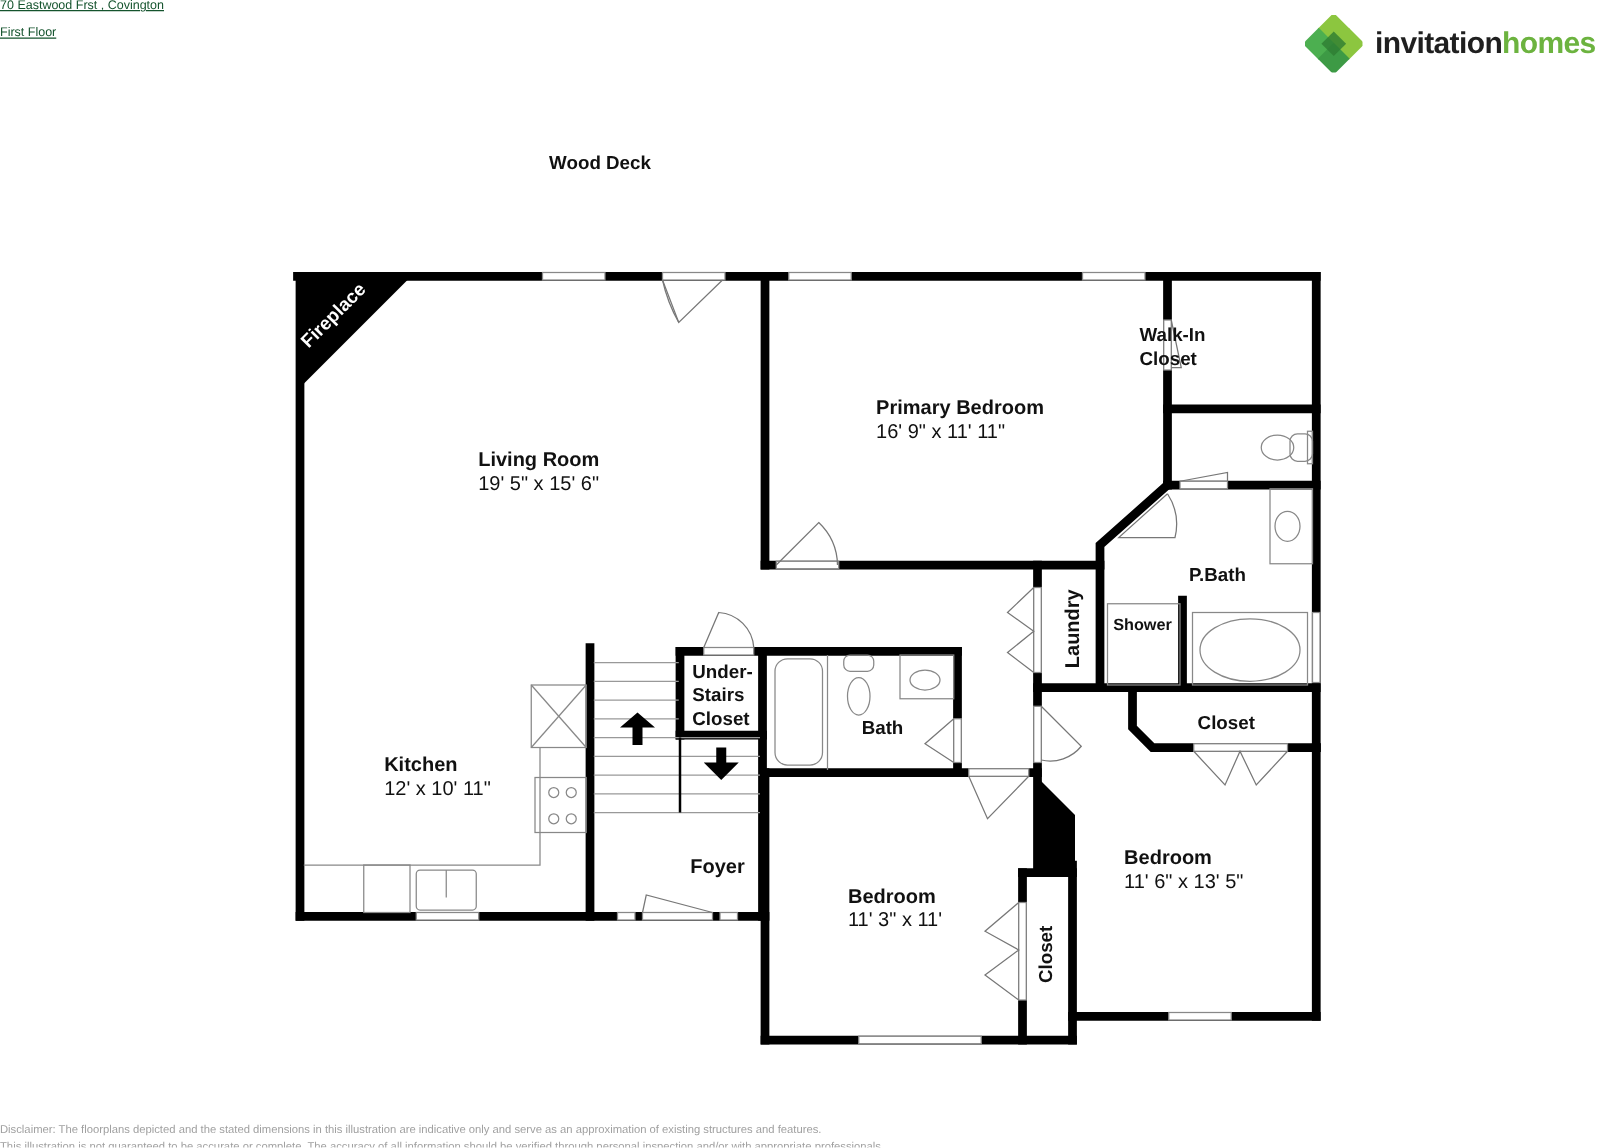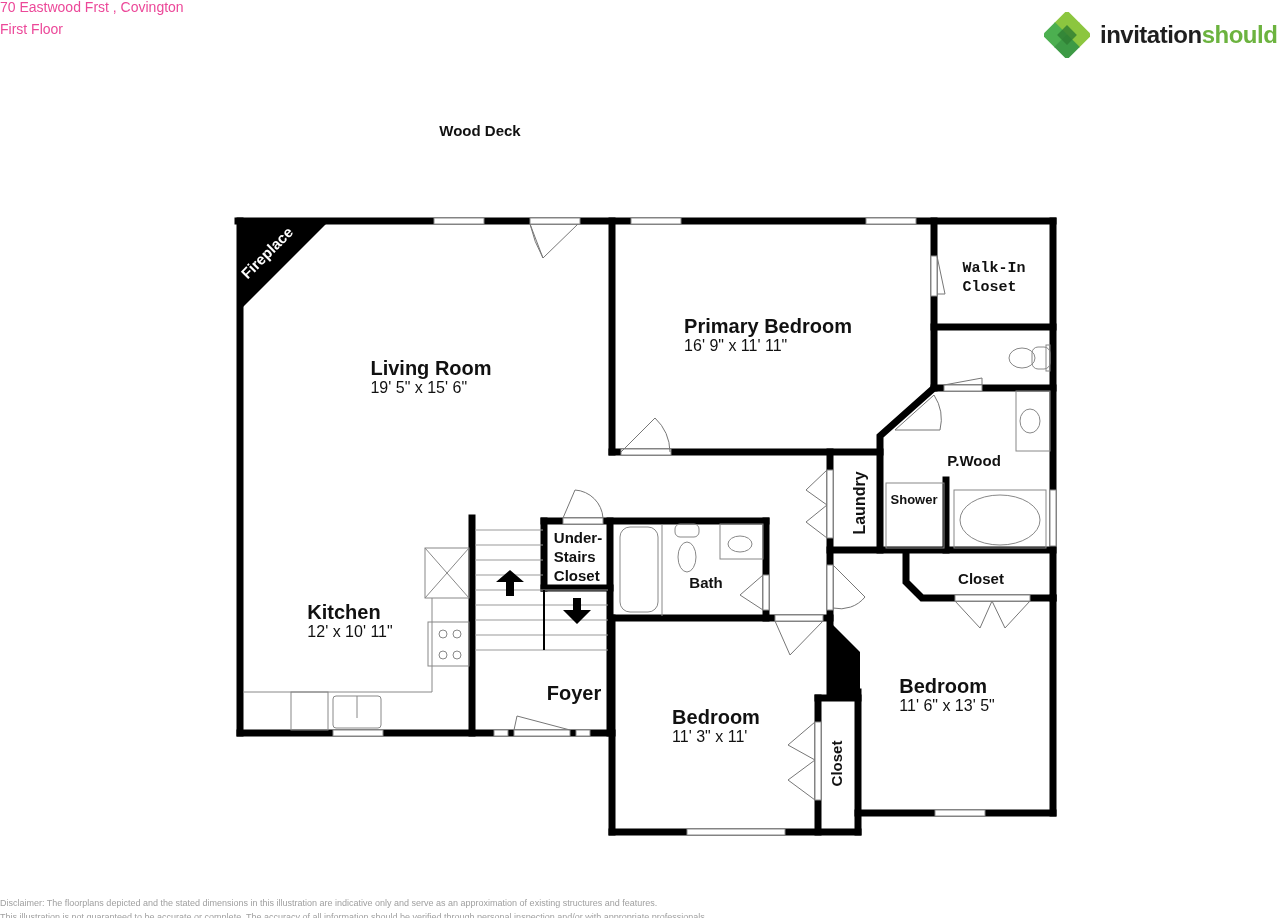--- a/index.html
+++ b/index.html
@@ -1,46 +1,46 @@
 <!DOCTYPE html>
 <html><head>
 <meta charset="utf-8">
 <style>
   html, body { margin: 0; padding: 0; background: #ffffff; }
   body { width: 1280px; height: 918px; position: relative; overflow: hidden; font-family: "Liberation Sans", sans-serif; }
-  .header-line { position: absolute; left: 0; font-size: 14px; color: #ec4899; white-space: nowrap; }
+  .header-line { position: absolute; left: 0; font-size: 10px; color: #14532d; white-space: nowrap; text-decoration: underline; }
   #addr { top: -1px; }
   #floor { top: 21px; }
   .logo { position: absolute; left: 1044px; top: 12px; width: 236px; height: 46px; }
   .logo-text { position: absolute; left: 56px; top: 9px; font-size: 24px; font-weight: bold; letter-spacing: -0.5px; white-space: nowrap; }
   .logo-text .a { color: #1f1f1f; }
   .logo-text .b { color: #6cb33f; }
   .plan { position: absolute; left: 0; top: 0; }
   .room-label { position: absolute; text-align: left; color: #111; white-space: nowrap; transform: translateX(-50%); }
-  .room-label .n { font-weight: bold; font-size: 20px; line-height: 19px; }
+  .room-label .n { font-weight: bold; font-size: 16px; line-height: 19px; }
   .room-label .d { font-size: 16px; line-height: 19px; }
   .small { font-size: 15px !important; }
   .vert { position: absolute; font-weight: bold; font-size: 16px; color: #111; white-space: nowrap; transform-origin: center; }
   .disclaimer { position: absolute; left: 0; font-size: 9px; color: #a0a0a0; white-space: nowrap; }
 </style>
 </head>
 <body>
 
 <div class="header-line" id="addr">70 Eastwood Frst , Covington</div>
 <div class="header-line" id="floor">First Floor</div>
 
 <div class="logo">
   <svg width="46" height="46" viewBox="0 0 46 46" style="position:absolute;left:0;top:0;">
     <rect x="14" y="2" width="18" height="18" transform="rotate(45 23 11)" fill="#8cc63f"></rect>
     <rect x="2" y="14" width="18" height="18" transform="rotate(45 11 23)" fill="#4caf50"></rect>
     <rect x="26" y="14" width="18" height="18" transform="rotate(45 35 23)" fill="#8cc63f"></rect>
     <rect x="14" y="26" width="18" height="18" transform="rotate(45 23 35)" fill="#3d9a45"></rect>
     <rect x="16" y="16" width="14" height="14" transform="rotate(45 23 23)" fill="#2e7d32" opacity="0.8"></rect>
   </svg>
-  <div class="logo-text"><span class="a">invitation</span><span class="b">should</span></div>
+  <div class="logo-text"><span class="a">invitation</span><span class="b">homes</span></div>
 </div>
 
 <svg class="plan" width="1280" height="918" viewBox="0 0 1280 918">
   <g fill="none" stroke="#000" stroke-width="7" stroke-linecap="square">
 
     <line x1="238" y1="221" x2="1053" y2="221"></line>
 
     <line x1="240" y1="221" x2="240" y2="733"></line>
 
     <line x1="240" y1="733" x2="612" y2="733"></line>
@@ -187,27 +187,27 @@
 <div class="room-label" style="left:431px;top:359px;">
   <div class="n">Living Room</div>
   <div class="d">19' 5" x 15' 6"</div>
 </div>
 
 <div class="room-label" style="left:768px;top:317px;">
   <div class="n">Primary Bedroom</div>
   <div class="d">16' 9" x 11' 11"</div>
 </div>
 
-<div class="room-label" style="left:994px;top:259px;font-family:Liberation Mono, monospace;">
+<div class="room-label" style="left:938px;top:259px;">
   <div class="n small">Walk-In</div>
   <div class="n small">Closet</div>
 </div>
 
 <div class="room-label" style="left:974px;top:451px;">
-    <div class="n small">P.Wood</div>
+    <div class="n small">P.Bath</div>
   </div>
 <div class="room-label" style="left:914px;top:490px;">
     <div class="n" style="font-size:13px;">Shower</div>
   </div>
 
 <div class="vert" style="left:828px;top:494px;transform:rotate(-90deg);">Laundry</div>
 
 <div class="room-label" style="left:578px;top:528px;">
   <div class="n small" style="line-height:19px;">Under-</div>
   <div class="n small" style="line-height:19px;">Stairs</div>

